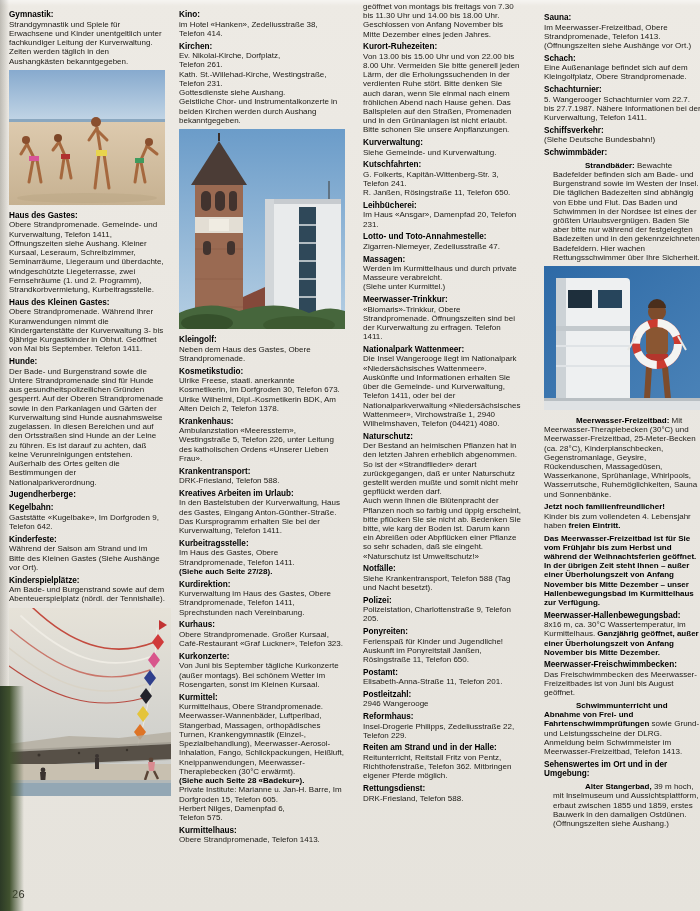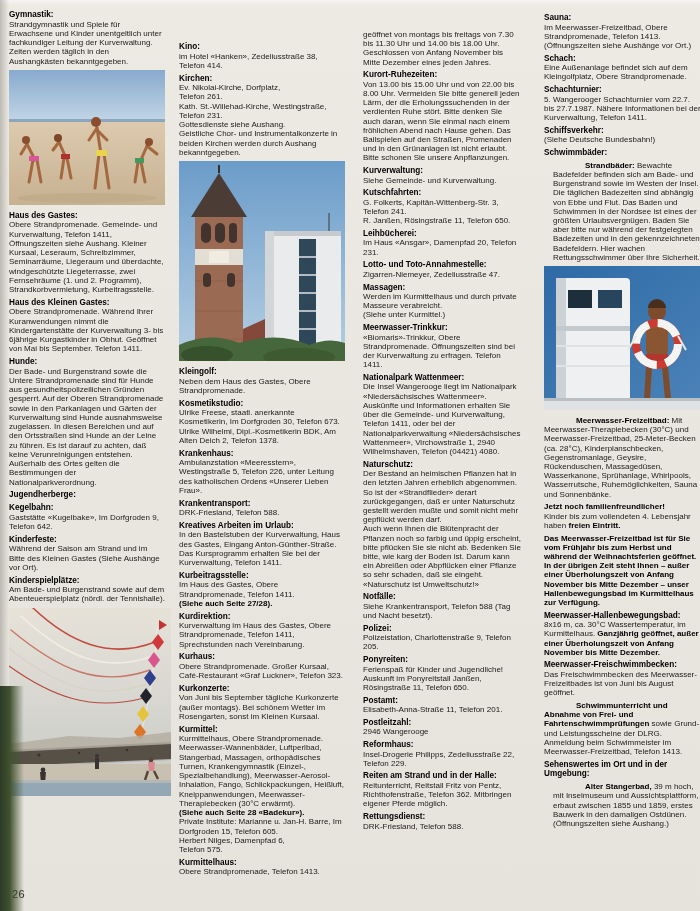--- a/index.html
+++ b/index.html
@@ -3,22 +3,22 @@
 <meta charset="utf-8">
 <style>
   html,body{margin:0;padding:0;background:#b0aca4;}
   .page{
     position:relative;width:700px;height:911px;margin:0 auto;
     background:linear-gradient(180deg,#edeae4 0%,#e9e6e0 55%,#e6e3dc 100%);
     overflow:hidden;font-family:Liberation Sans, sans-serif;color:#17150f;
   }
   .col{position:absolute;top:10px;}
   .col1{left:9px;width:156px;}
-  .col2{left:179px;width:166px;margin-top:32px;}
-  .col3{left:363px;top:30px;width:158px;}
+  .col2{left:179px;width:166px;}
+  .col3{left:363px;top:2px;width:158px;}
   .col4{left:544px;top:13px;width:158px;}
   .entry{margin:0 0 3.5px 0;}
   .entry.ind{padding-left:9px;}
   .h{font-weight:bold;font-size:8.2px;line-height:9.5px;color:#000;}
   .h-inline{font-weight:bold;color:#000;padding-left:32px;}
   .body{font-size:8px;line-height:9.25px;white-space:pre-line;overflow-wrap:break-word;color:#1c1a15;}
   .b{font-weight:bold;color:#000;}
   .col3 .body,.col4 .body{line-height:9.2px;}
   .photo{margin:4px 0 6px 0;line-height:0;}
   .photo svg{display:block;}

